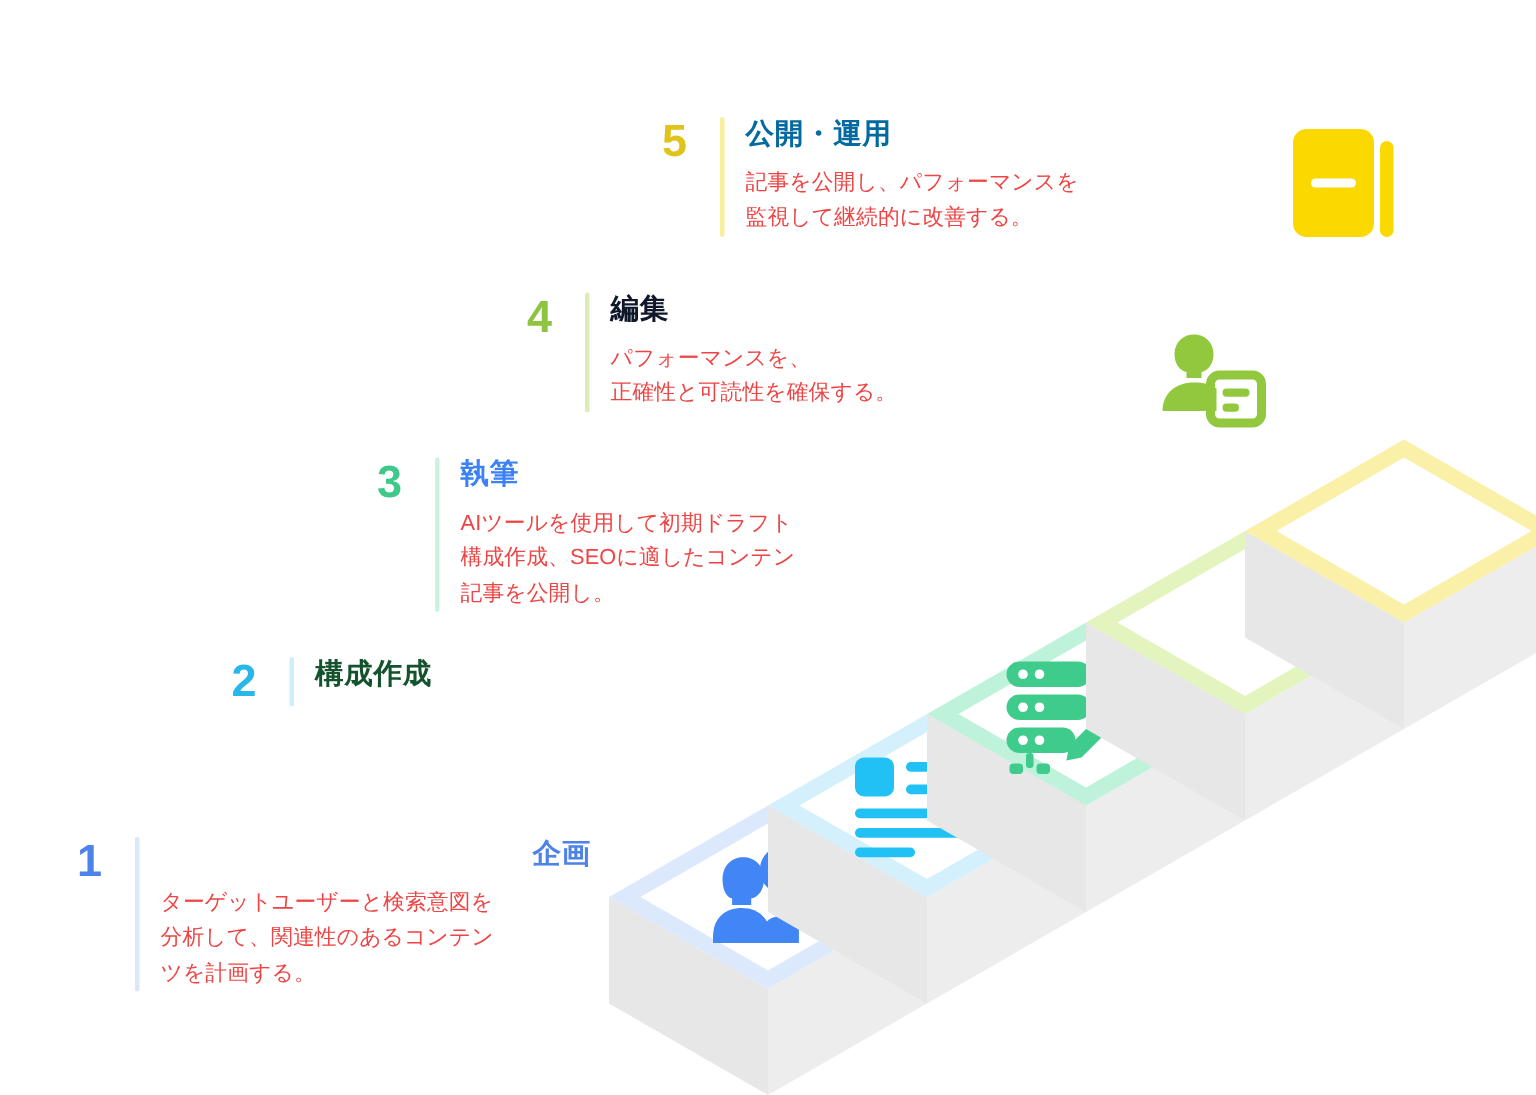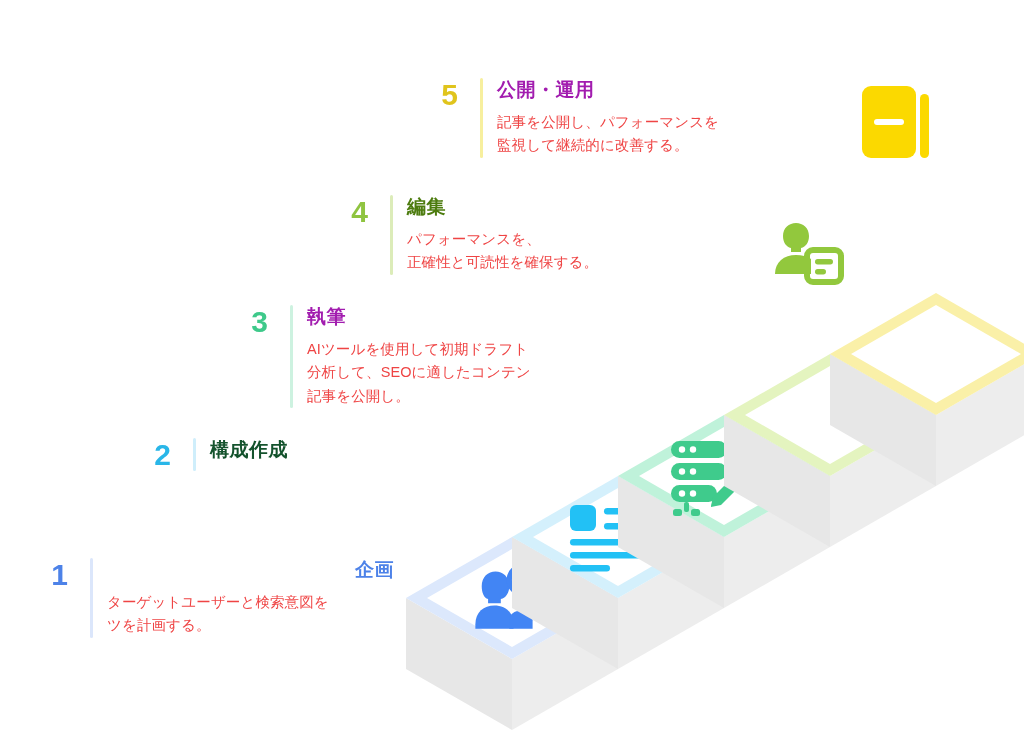--- a/index.html
+++ b/index.html
@@ -177,66 +177,67 @@
       <rect x="0" y="0" width="54" height="72" rx="9"></rect>
       <rect x="58" y="8" width="9" height="64" rx="4.5"></rect>
       <rect x="12" y="33" width="30" height="6" rx="3" fill="#ffffff"></rect>
     </g>
   </svg>
 
   <div class="step-text" style="left:424px; top:78px; width:360px;">
     <div class="step-num" style="color:#e0c41c;">5</div>
     <div class="divider" style="background:#f7ef9e;"></div>
     <div class="step-body">
-      <div class="step-title" style="color:#a21caf;">公開・運用</div>
+      <div class="step-title" style="color:#0369a1;">公開・運用</div>
       <div class="step-desc">
         <span>記事を公開し、パフォーマンスを</span>
         <span>監視して継続的に改善する。</span>
       </div>
     </div>
   </div>
 
   <div class="step-text" style="left:334px; top:195px; width:360px;">
     <div class="step-num" style="color:#8fc440;">4</div>
     <div class="divider" style="background:#dcecb9;"></div>
     <div class="step-body">
-      <div class="step-title" style="color:#4d7c0f;">編集</div>
+      <div class="step-title" style="color:#0f172a;">編集</div>
       <div class="step-desc">
         <span>パフォーマンスを、</span>
         <span>正確性と可読性を確保する。</span>
       </div>
     </div>
   </div>
 
   <div class="step-text" style="left:234px; top:305px; width:360px;">
     <div class="step-num" style="color:#3ec98a;">3</div>
     <div class="divider" style="background:#cdf2e0;"></div>
     <div class="step-body">
-      <div class="step-title" style="color:#a21caf;">執筆</div>
+      <div class="step-title" style="color:#3b82f6;">執筆</div>
       <div class="step-desc">
         <span>AIツールを使用して初期ドラフト</span>
-        <span>分析して、SEOに適したコンテン</span>
+        <span>構成作成、SEOに適したコンテン</span>
         <span>記事を公開し。</span>
       </div>
     </div>
   </div>
 
   <div class="step-text" style="left:137px; top:438px; width:360px;">
     <div class="step-num" style="color:#29b6e8;">2</div>
     <div class="divider" style="background:#cfeefb;"></div>
     <div class="step-body">
       <div class="step-title" style="color:#14532d;">構成作成</div>
     </div>
   </div>
 
   <div class="step-text" style="left:34px; top:558px; width:360px;">
     <div class="step-num" style="color:#4d82e8;">1</div>
     <div class="divider" style="background:#dbe6fb;"></div>
     <div class="step-body">
       <div class="step-title" style="color:#4d82e8;text-align:right;">企画</div>
       <div class="step-desc">
         <span>ターゲットユーザーと検索意図を</span>
+        <span>分析して、関連性のあるコンテン</span>
         <span>ツを計画する。</span>
       </div>
     </div>
   </div>
 
 </div>
 
 </body></html>

